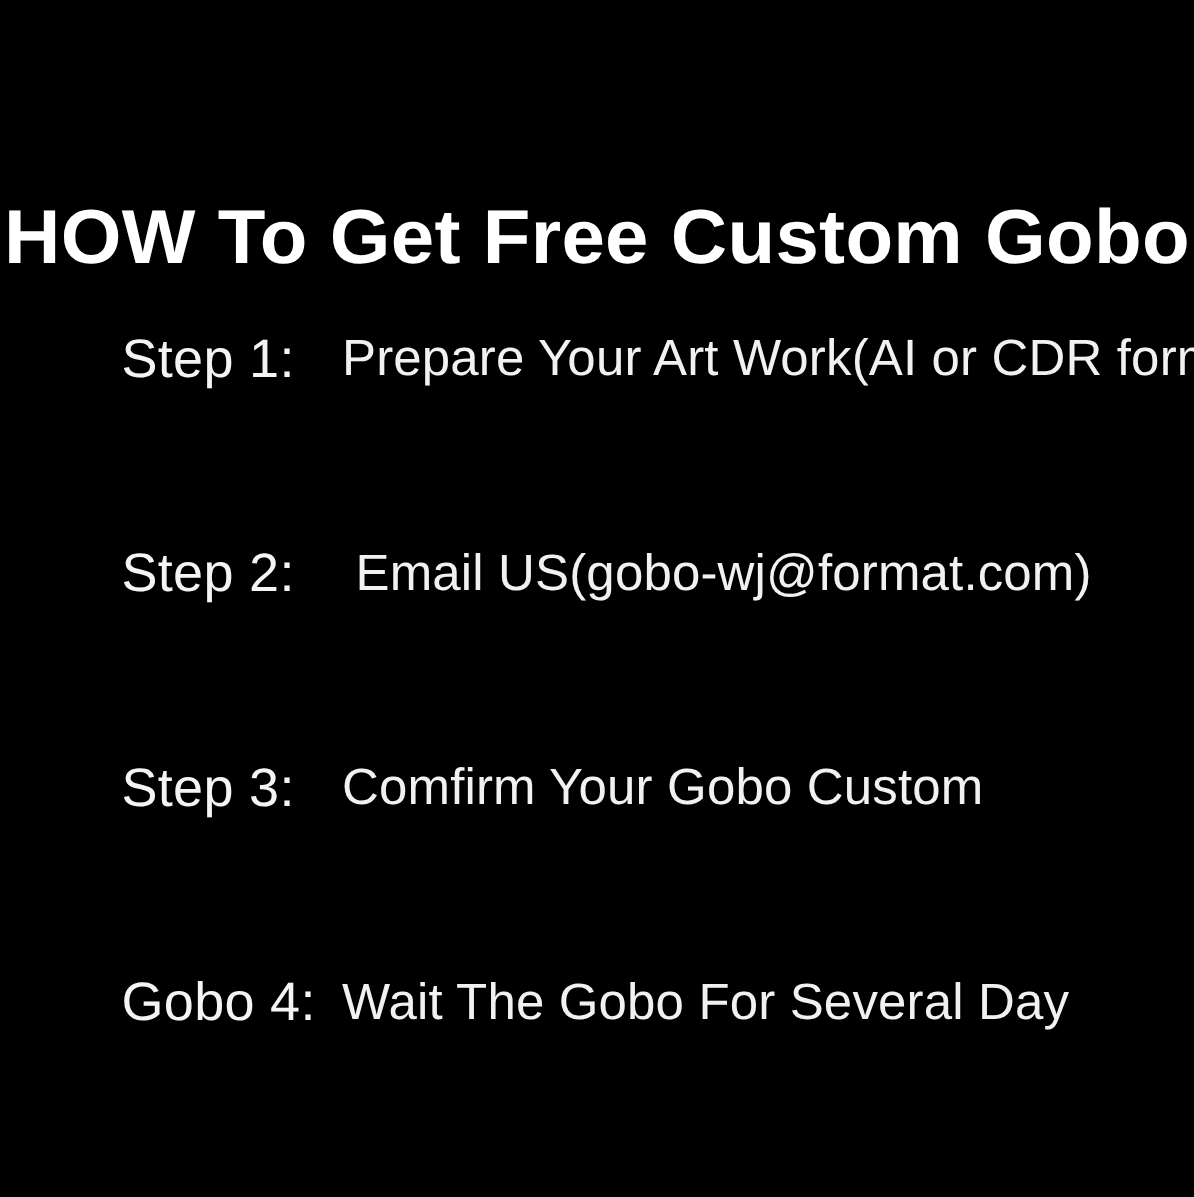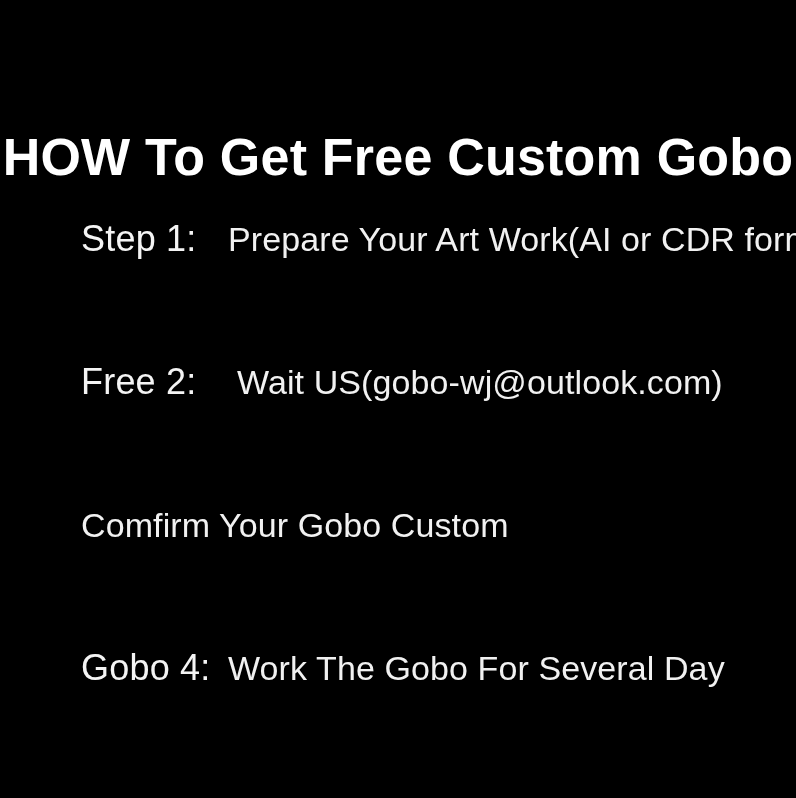--- a/index.html
+++ b/index.html
@@ -86,27 +86,28 @@
   <h1 id="poster-title">HOW To Get Free Custom Gobo</h1>
 
   <div id="steps">
 
     <div class="step-row" data-step-index="0">
       <span class="step-label">Step 1:</span>
       <span class="step-desc">Prepare Your Art Work(AI or CDR format)</span>
     </div>
 
     <div class="step-row" data-step-index="1">
-      <span class="step-label">Free 2:</span>
-      <span class="step-desc">Wait US(gobo-wj@outlook.com)</span>
+      <span class="step-label">Step 2:</span>
+      <span class="step-desc">Email US(gobo-wj@format.com)</span>
     </div>
 
     <div class="step-row" data-step-index="2">
+      <span class="step-label">Step 3:</span>
       <span class="step-desc">Comfirm Your Gobo Custom</span>
     </div>
 
     <div class="step-row" data-step-index="3">
       <span class="step-label">Gobo 4:</span>
-      <span class="step-desc">Work The Gobo For Several Day</span>
+      <span class="step-desc">Wait The Gobo For Several Day</span>
     </div>
 
   </div>
 </div>
 
 </body></html>

